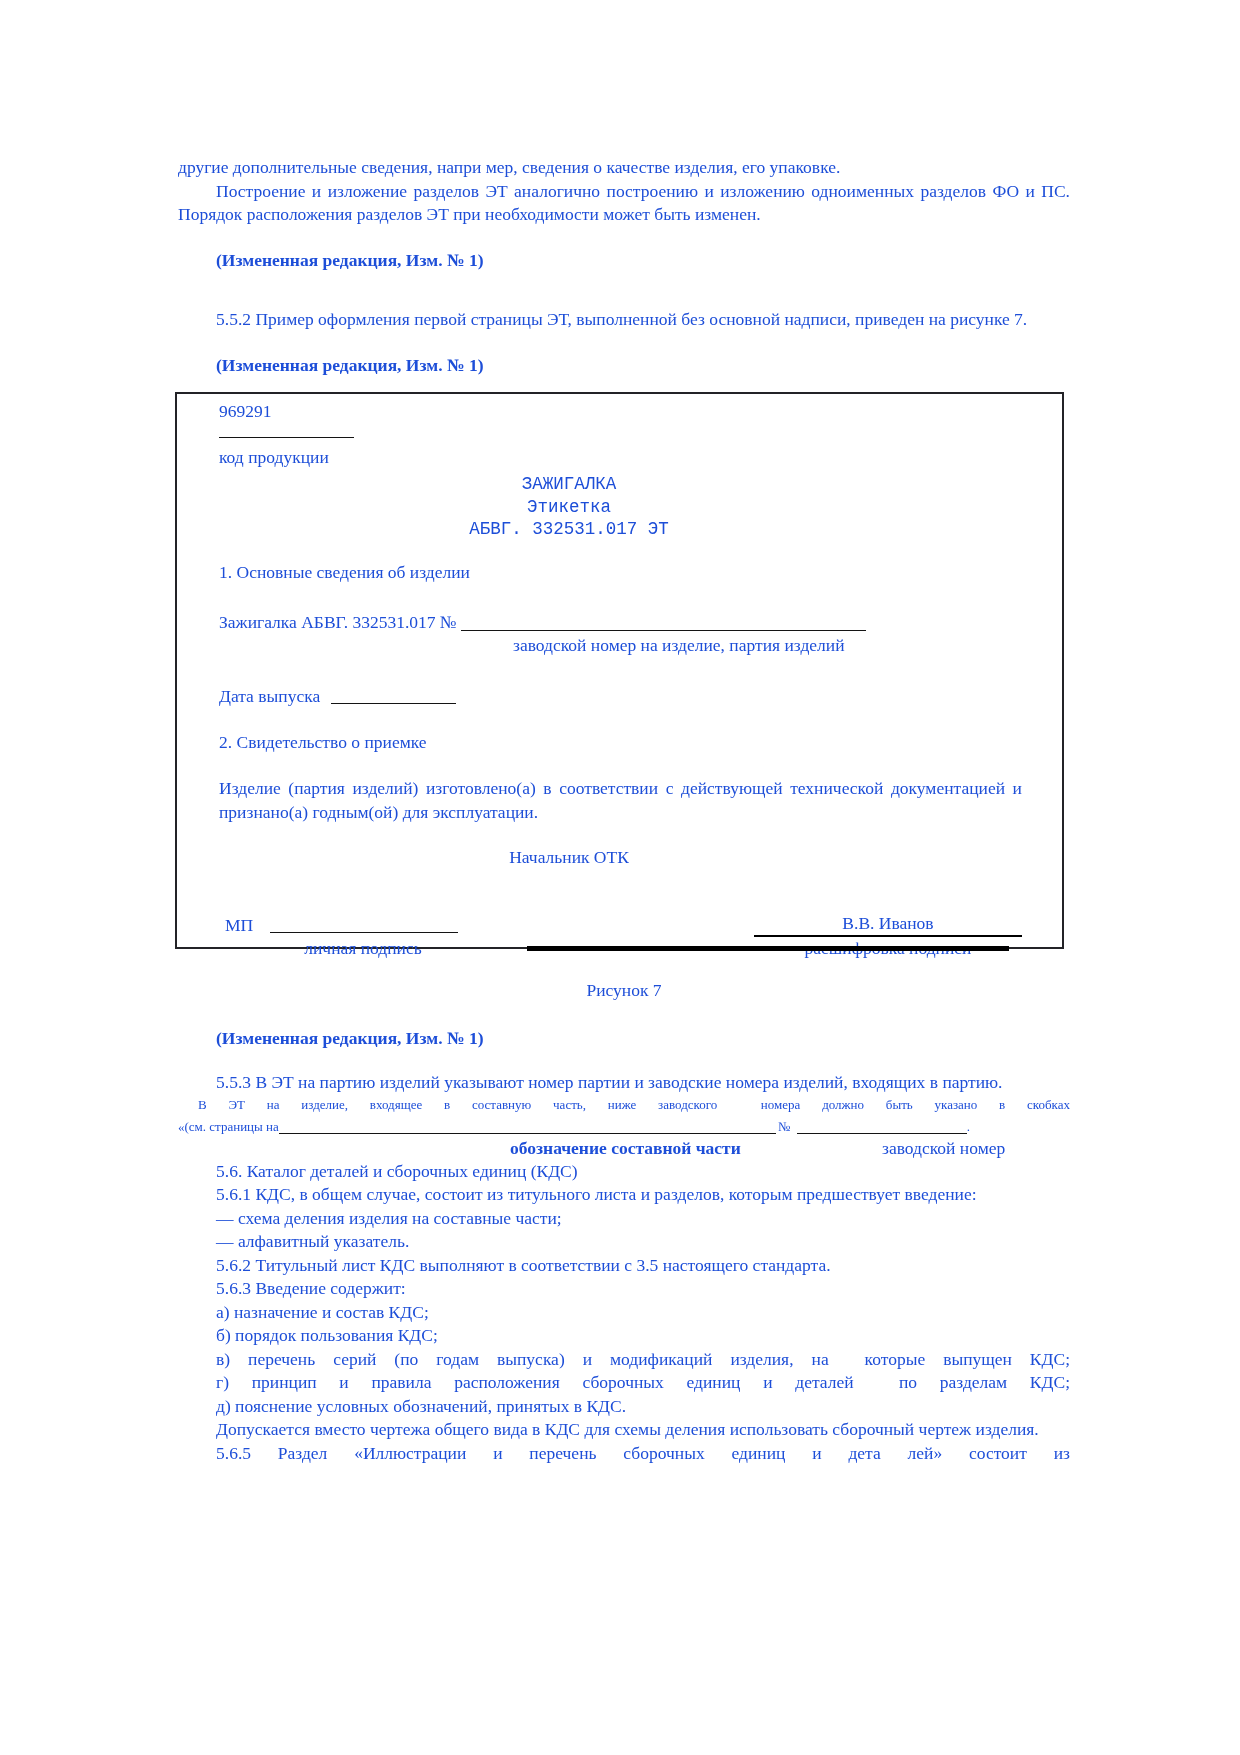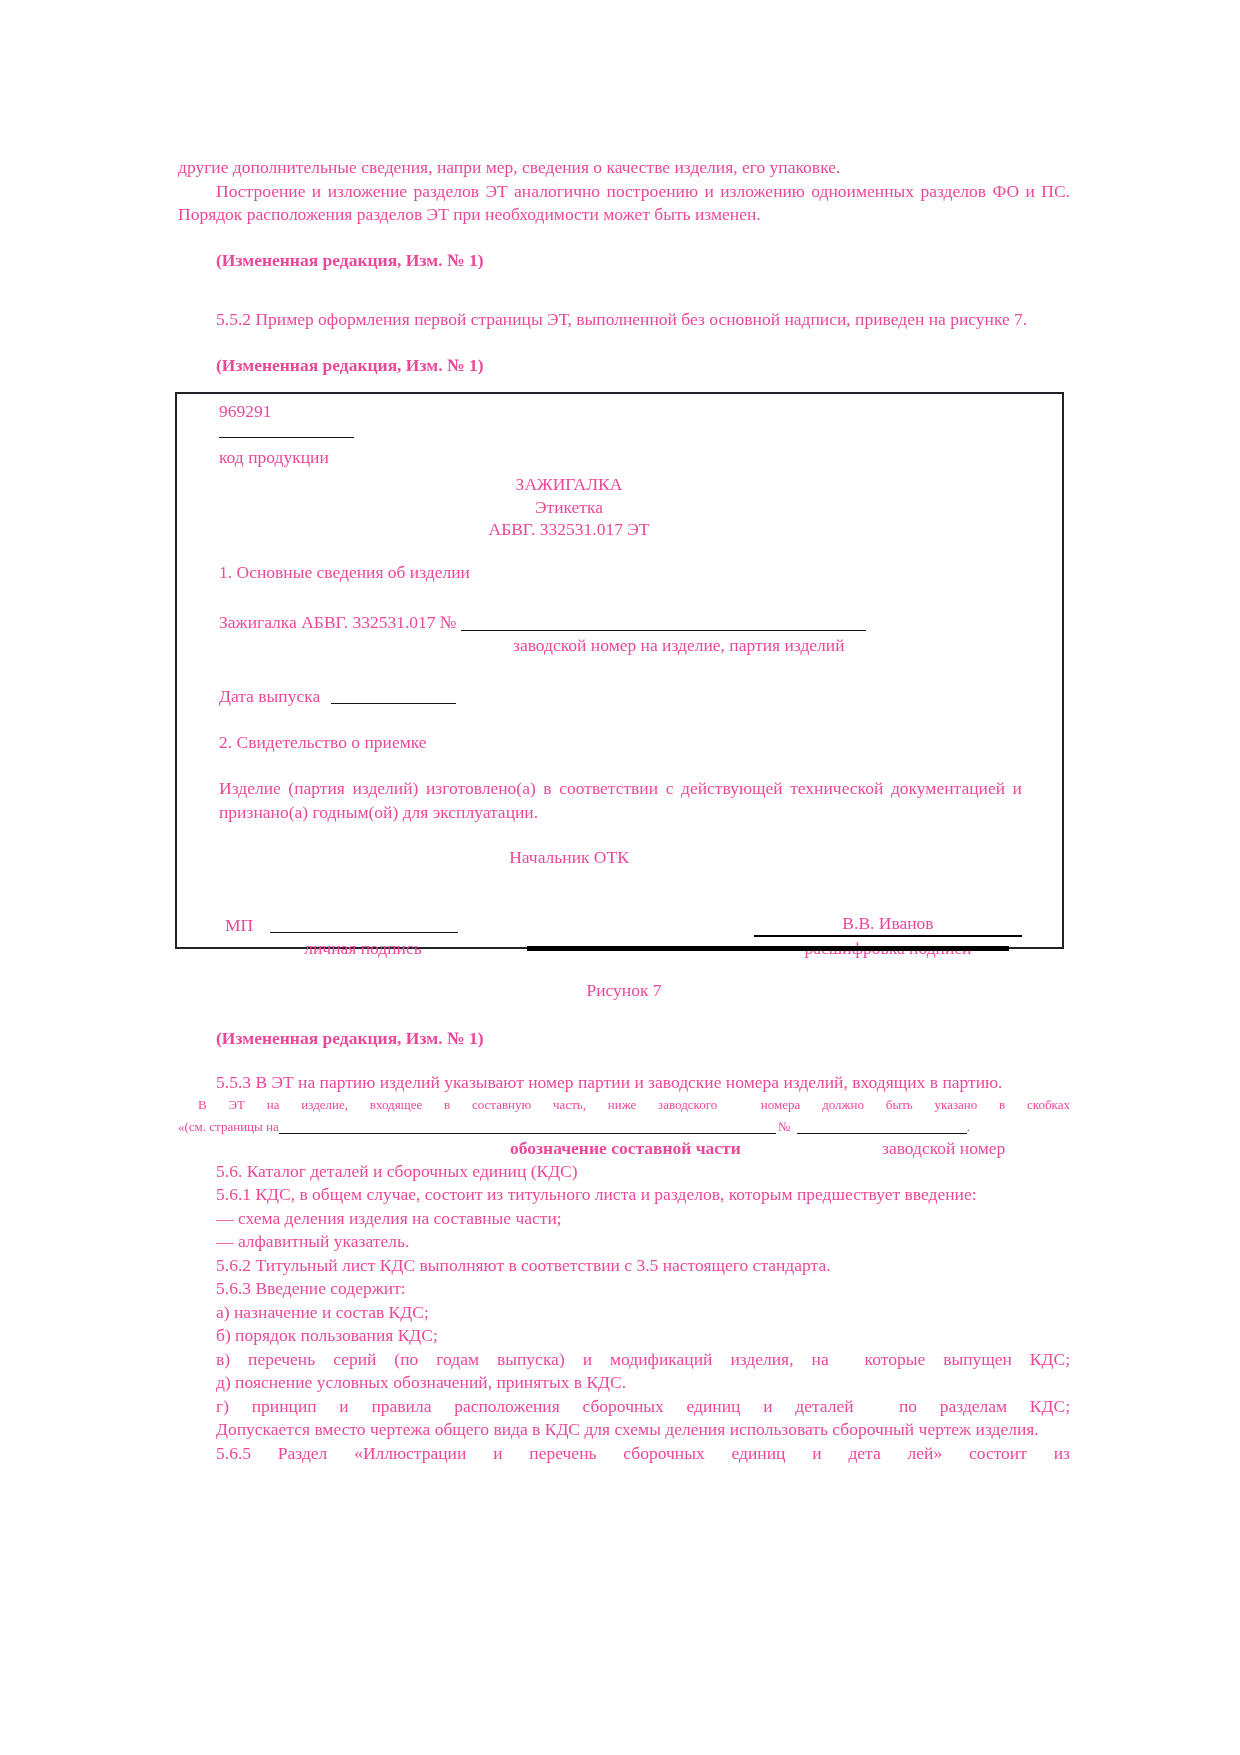--- a/index.html
+++ b/index.html
@@ -1,18 +1,18 @@
 <!DOCTYPE html>
 <html><head>
 <meta charset="utf-8">
 <style>
   html,body { margin:0; padding:0; background:#e8e8e8; }
   .page {
     width:1240px; height:1755px; background:#ffffff; position:relative;
-    font-family:"Liberation Serif","DejaVu Serif",serif; color:#ec4899;
+    font-family:"Liberation Serif","DejaVu Serif",serif; color:#1d4ed8;
     margin:0 auto; overflow:hidden;
   }
   .content { position:absolute; left:178px; top:156px; width:892px;
              font-size:17.5px; line-height:23.5px; }
   .para { text-align:justify; }
   .ind  { text-indent:38px; }
   .b    { font-weight:bold; }
   .jlast { text-align:justify; text-align-last:justify; }
   .small { font-size:13px; line-height:21.5px; }
   .center { text-align:center; }
@@ -54,21 +54,21 @@
 
     <div class="para ind" style="margin-top:36px;">5.5.2 Пример оформления первой страницы ЭТ, выполненной без основной надписи, приведен на рисунке 7.</div>
 
     <div class="b ind" style="margin-top:22px;">(Измененная редакция, Изм. № 1)</div>
 
     <div class="frame">
       <div>969291</div>
       <div class="codeblank" style="margin-top:0;"></div>
       <div style="margin-top:8px;">код продукции</div>
 
-      <div class="titles" style="margin-top:4px; line-height:22.5px;">
+      <div class="titles" style="margin-top:4px; line-height:22.5px;font-family:Liberation Mono, monospace;">
         <div>ЗАЖИГАЛКА</div>
         <div>Этикетка</div>
         <div>АБВГ. 332531.017 ЭТ</div>
       </div>
 
       <div style="margin-top:20px;">1. Основные сведения об изделии</div>
 
       <div style="margin-top:25px;">
         <span>Зажигалка АБВГ. 332531.017 №</span>
         <span class="bl" style="width:405px;"></span>
@@ -126,19 +126,19 @@
 
     <div class="ind">5.6. Каталог деталей и сборочных единиц (КДС)</div>
     <div class="para ind">5.6.1 КДС, в общем случае, состоит из титульного листа и разделов, которым предшествует введение:</div>
     <div class="ind">— схема деления изделия на составные части;</div>
     <div class="ind">— алфавитный указатель.</div>
     <div class="ind">5.6.2 Титульный лист КДС выполняют в соответствии с 3.5 настоящего стандарта.</div>
     <div class="ind">5.6.3 Введение содержит:</div>
     <div class="ind">а) назначение и состав КДС;</div>
     <div class="ind">б) порядок пользования КДС;</div>
     <div class="ind jlast">в) перечень серий (по годам выпуска) и модификаций изделия, на&nbsp; которые выпущен КДС;</div>
+    <div class="ind jlast">г) принцип и правила расположения сборочных единиц и деталей&nbsp; по разделам КДС;</div>
     <div class="ind">д) пояснение условных обозначений, принятых в КДС.</div>
-    <div class="ind jlast">г) принцип и правила расположения сборочных единиц и деталей&nbsp; по разделам КДС;</div>
     <div class="para ind">Допускается вместо чертежа общего вида в КДС для схемы деления использовать сборочный чертеж изделия.</div>
     <div class="ind jlast">5.6.5 Раздел «Иллюстрации и перечень сборочных единиц и дета лей» состоит из</div>
 
   </div>
 </div>
 
 </body></html>

